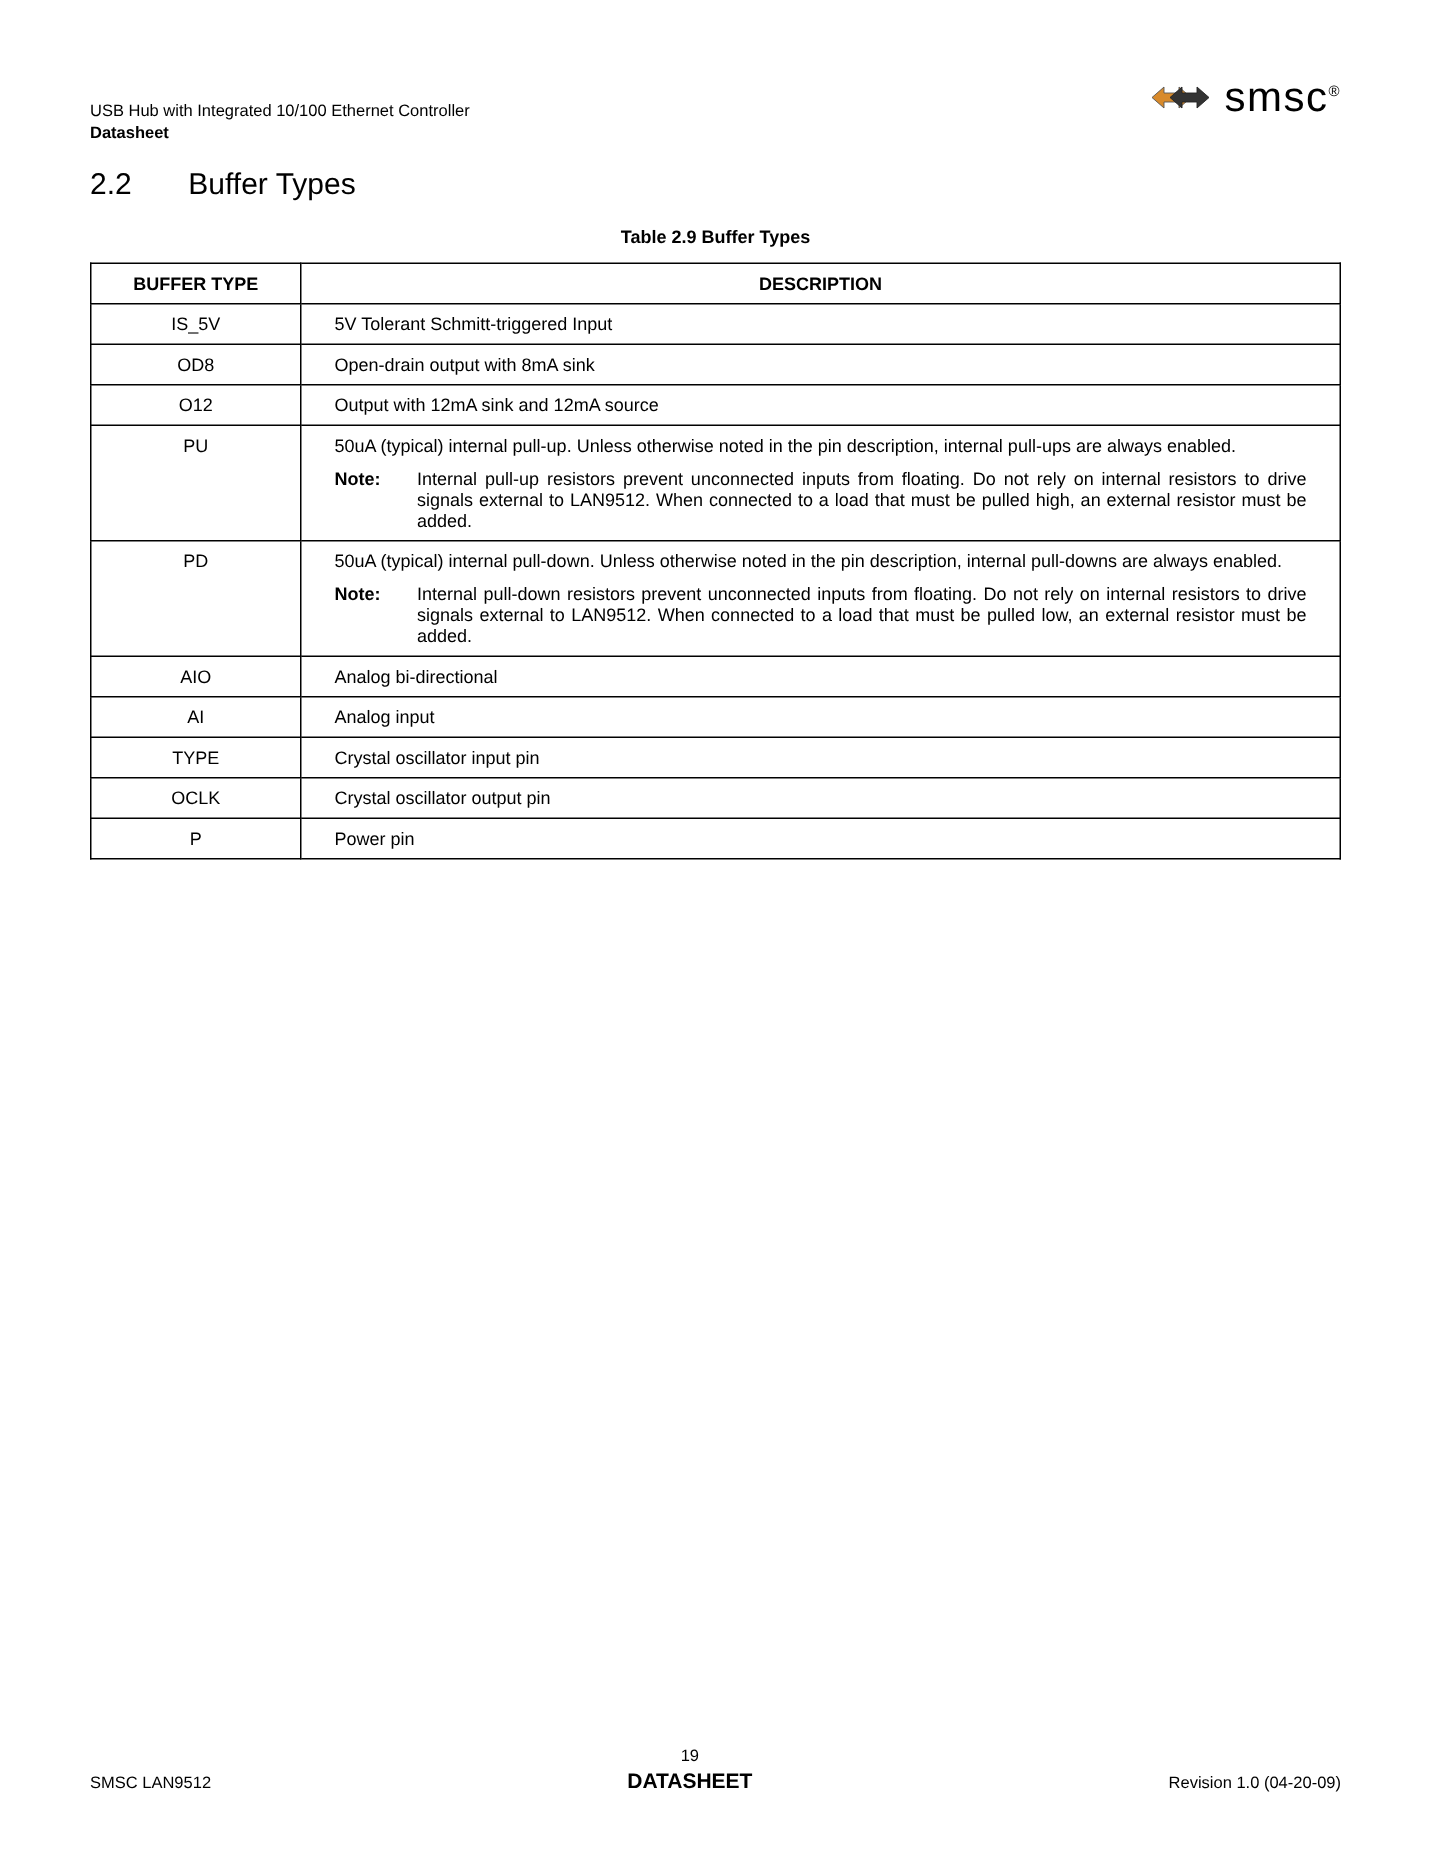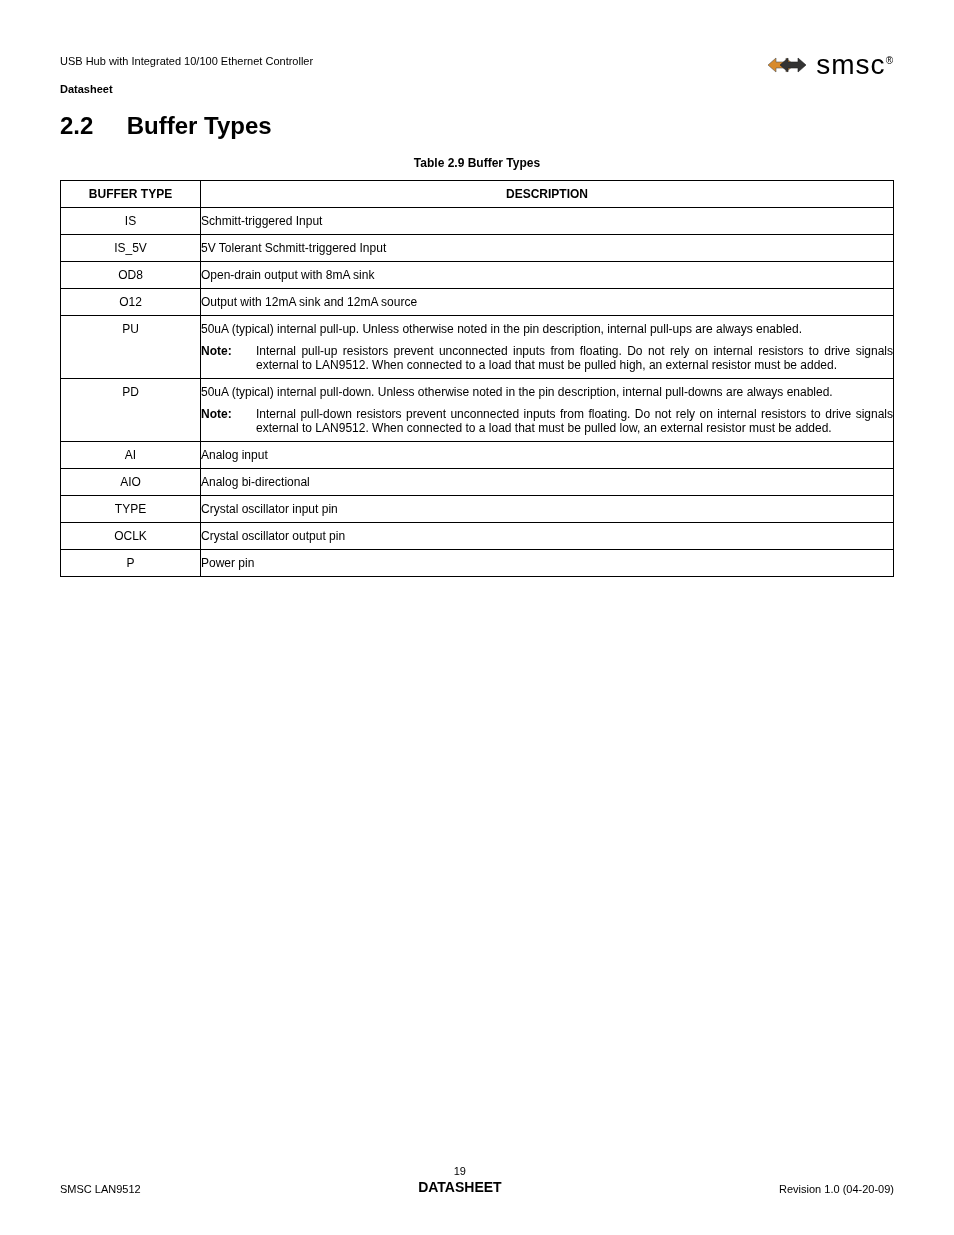--- a/index.html
+++ b/index.html
@@ -6,30 +6,30 @@
   body {
     font-family: Arial, Helvetica, sans-serif;
     background: #fff;
     color: #000;
     width: 954px;
     height: 1235px;
     position: relative;
     padding: 55px 60px 40px 60px;
   }
   .header-row { position: relative; height: 55px; }
-  .doc-subtitle { font-size: 11px; position: absolute; top: 0; left: 0; }
+  .doc-subtitle { font-size: 11px; position: absolute; top: 13px; left: 0; }
   .doc-label { font-size: 11px; font-weight: bold; position: absolute; top: 28px; left: 0; }
   .logo { position: absolute; right: 0; top: -6px; display: flex; align-items: center; gap: 8px; }
   .logo-text { font-size: 28px; font-weight: 400; letter-spacing: 1px; font-family: Arial, sans-serif; }
   .logo-text .reg { font-size: 10px; vertical-align: super; }
-  .section-heading { font-size: 24px; font-weight: bold; margin-top: 2px; margin-bottom: 16px; }
+  .section-heading { font-size: 20px; font-weight: normal; margin-top: 2px; margin-bottom: 16px; }
   .section-heading .secnum { display:inline-block; width: 60px;}
   .table-caption { text-align: center; font-size: 12px; font-weight: bold; margin: 6px 0 10px 0; }
   table.buffer { width: 100%; border-collapse: collapse; border: 1.5px solid #000; }
-  table.buffer th, table.buffer td { border: 1px solid #000; padding: 6px 0; font-size: 12px; vertical-align: top; }
+  table.buffer th, table.buffer td { border: 1px solid #000; padding: 6px 22px; font-size: 12px; vertical-align: top; }
   table.buffer th { text-align: center; font-weight: bold; }
   table.buffer td.bt { text-align: center; width: 140px; }
   .desc-block { text-align: justify; }
   .note-row { display: flex; margin-top: 8px; }
   .note-label { font-weight: bold; min-width: 55px; }
   .note-text { flex: 1; text-align: justify; }
   .footer { position: absolute; bottom: 40px; left: 60px; right: 60px; font-size: 11px; }
   .footer-row { display:flex; justify-content: space-between; align-items:flex-end; }
   .footer-center { text-align:center; flex:1; }
   .footer-title { font-size: 14px; font-weight: bold; margin-top: 2px; }
@@ -58,26 +58,20 @@
 
 <table class="buffer">
   <thead>
     <tr>
       <th>BUFFER TYPE</th>
       <th>DESCRIPTION</th>
     </tr>
   </thead>
   <tbody id="table-body">
       <tr>
-        <td class="bt">IS</td>
-        <td>
-          <div class="desc-block">Schmitt-triggered Input</div>
-        </td>
-      </tr>
-      <tr>
         <td class="bt">IS_5V</td>
         <td>
           <div class="desc-block">5V Tolerant Schmitt-triggered Input</div>
         </td>
       </tr>
       <tr>
         <td class="bt">OD8</td>
         <td>
           <div class="desc-block">Open-drain output with 8mA sink</div>
         </td>
@@ -102,29 +96,29 @@
         <td class="bt">PD</td>
         <td>
           <div class="desc-block">50uA (typical) internal pull-down. Unless otherwise noted in the pin description, internal pull-downs are always enabled.</div>
           <div class="note-row">
             <div class="note-label">Note:</div>
             <div class="note-text">Internal pull-down resistors prevent unconnected inputs from floating. Do not rely on internal resistors to drive signals external to LAN9512. When connected to a load that must be pulled low, an external resistor must be added.</div>
           </div>
         </td>
       </tr>
       <tr>
+        <td class="bt">AIO</td>
+        <td>
+          <div class="desc-block">Analog bi-directional</div>
+        </td>
+      </tr>
+      <tr>
         <td class="bt">AI</td>
         <td>
           <div class="desc-block">Analog input</div>
-        </td>
-      </tr>
-      <tr>
-        <td class="bt">AIO</td>
-        <td>
-          <div class="desc-block">Analog bi-directional</div>
         </td>
       </tr>
       <tr>
         <td class="bt">TYPE</td>
         <td>
           <div class="desc-block">Crystal oscillator input pin</div>
         </td>
       </tr>
       <tr>
         <td class="bt">OCLK</td>

